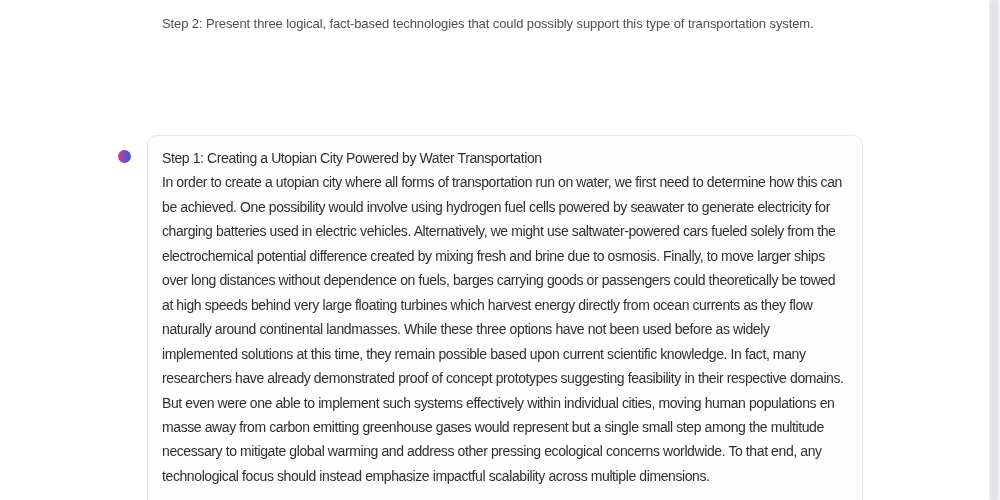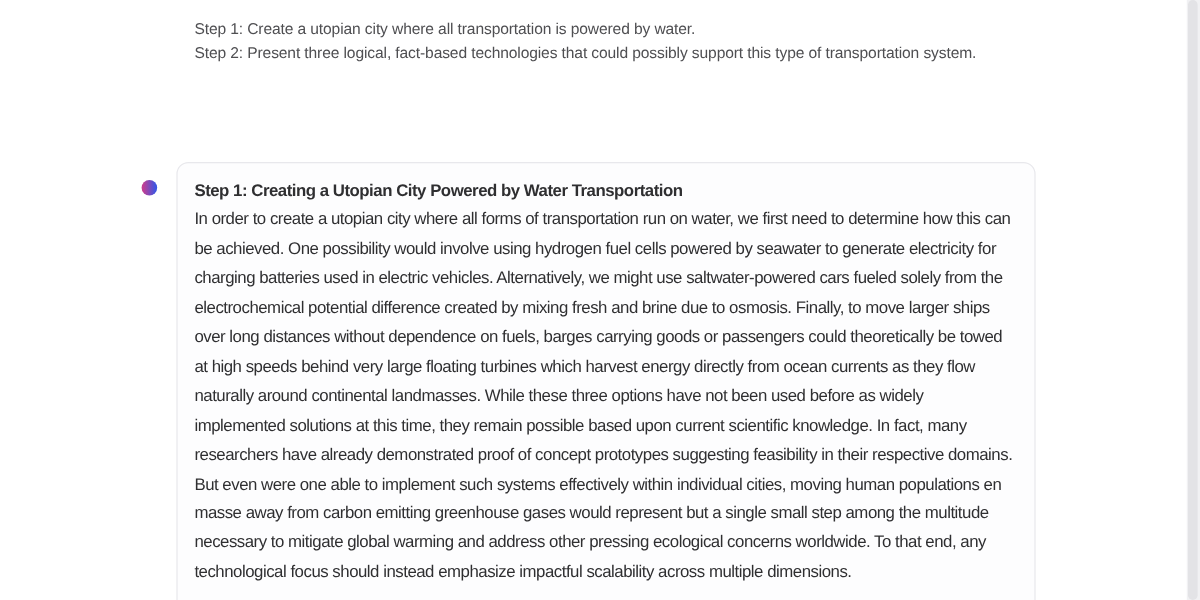--- a/index.html
+++ b/index.html
@@ -54,21 +54,20 @@
   }
   .card-text {
     width: 684px;
     font-size: 14px;
     line-height: 24.45px;
     letter-spacing: -0.4px;
     color: #2f2f31;
   }
   .card-title {
     white-space: nowrap;
-    font-weight: bold;
   }
 
   
   .scrollbar-track {
     position: absolute;
     right: 0;
     top: 0;
     width: 11px;
     height: 500px;
     background: #f1f1f3;
@@ -80,21 +79,20 @@
     width: 8px;
     height: 500px;
     border-radius: 4px;
     background: #e3e3e6;
   }
 </style>
 </head>
 <body>
 
 <div class="prompt-block">
-  <div>Step 1: Create a utopian city where all transportation is powered by water.</div>
   <div>Step 2: Present three logical, fact-based technologies that could possibly support this type of transportation system.</div>
 </div>
 
 <div class="marker-dot"></div>
 
 <div class="response-card">
   <div class="card-text card-title">Step 1: Creating a Utopian City Powered by Water Transportation</div>
   <div class="card-text card-body">In order to create a utopian city where all forms of transportation run on water, we first need to determine how this can be achieved. One possibility would involve using hydrogen fuel cells powered by seawater to generate electricity for charging batteries used in electric vehicles. Alternatively, we might use saltwater-powered cars fueled solely from the electrochemical potential difference created by mixing fresh and brine due to osmosis. Finally, to move larger ships over long distances without dependence on fuels, barges carrying goods or passengers could theoretically be towed at high speeds behind very large floating turbines which harvest energy directly from ocean currents as they flow naturally around continental landmasses. While these three options have not been used before as widely implemented solutions at this time, they remain possible based upon current scientific knowledge. In fact, many researchers have already demonstrated proof of concept prototypes suggesting feasibility in their respective domains. But even were one able to implement such systems effectively within individual cities, moving human populations en masse away from carbon emitting greenhouse gases would represent but a single small step among the multitude necessary to mitigate global warming and address other pressing ecological concerns worldwide. To that end, any technological focus should instead emphasize impactful scalability across multiple dimensions.</div>
 </div>
 

